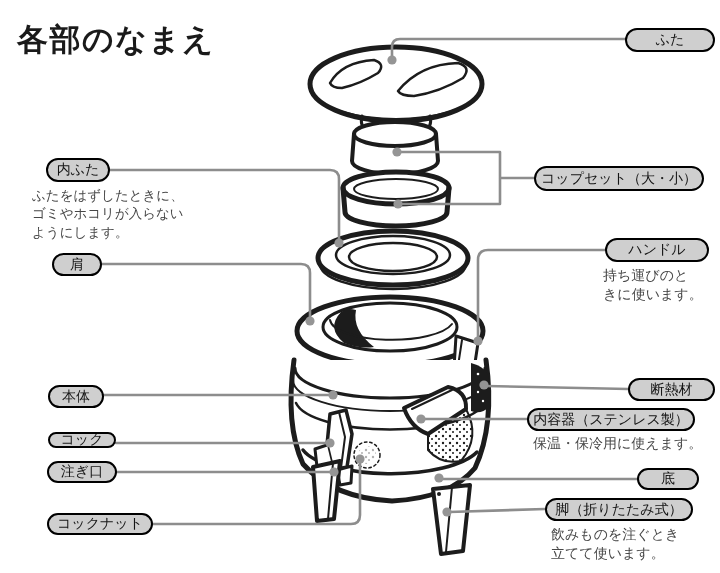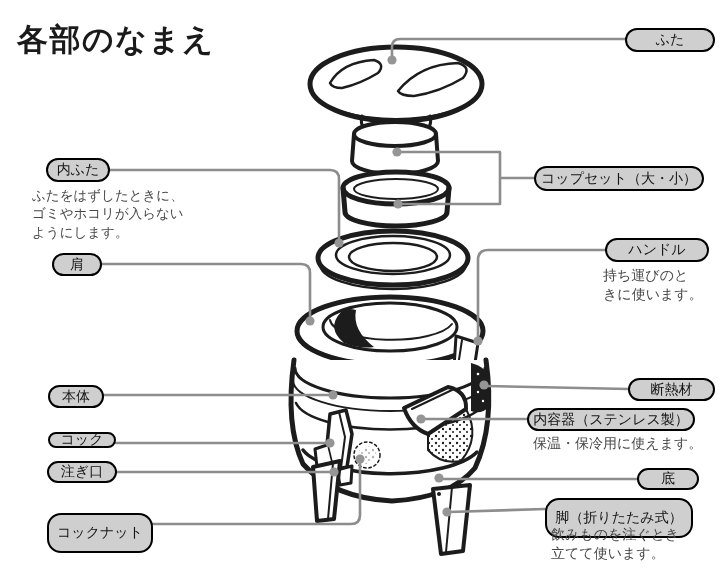--- a/index.html
+++ b/index.html
@@ -17,22 +17,22 @@
   #p-uchifuta{left:46px;top:158px;width:64px;height:24px;}
   #p-cupset{left:534px;top:166px;width:170px;height:25px;}
   #p-handle{left:605px;top:238px;width:104px;height:24px;}
   #p-kata{left:52px;top:253px;width:50px;height:23px;}
   #p-hontai{left:48px;top:385px;width:56px;height:23px;}
   #p-dannetsuzai{left:628px;top:378px;width:87px;height:23px;}
   #p-naiyouki{left:527px;top:408px;width:168px;height:23px;}
   #p-kokku{left:48px;top:432px;width:68px;height:16px;}
   #p-tsugiguchi{left:47px;top:461px;width:70px;height:22px;}
   #p-soko{left:637px;top:468px;width:62px;height:22px;}
-  #p-kokkunatto{left:47px;top:513px;width:106px;height:40px;}
-  #p-ashi{left:545px;top:498px;width:148px;height:40px;}
+  #p-kokkunatto{left:47px;top:513px;width:106px;height:22px;}
+  #p-ashi{left:545px;top:498px;width:148px;height:23px;}
   #n-uchifuta{left:32px;top:186px;}
   #n-handle{left:603px;top:266px;font-size:14px;}
   #n-naiyouki{left:533px;top:434px;font-size:14px;}
   #n-ashi{left:551px;top:525px;font-size:14px;}
 </style>
 </head>
 <body>
 
 <div class="stage">
 

